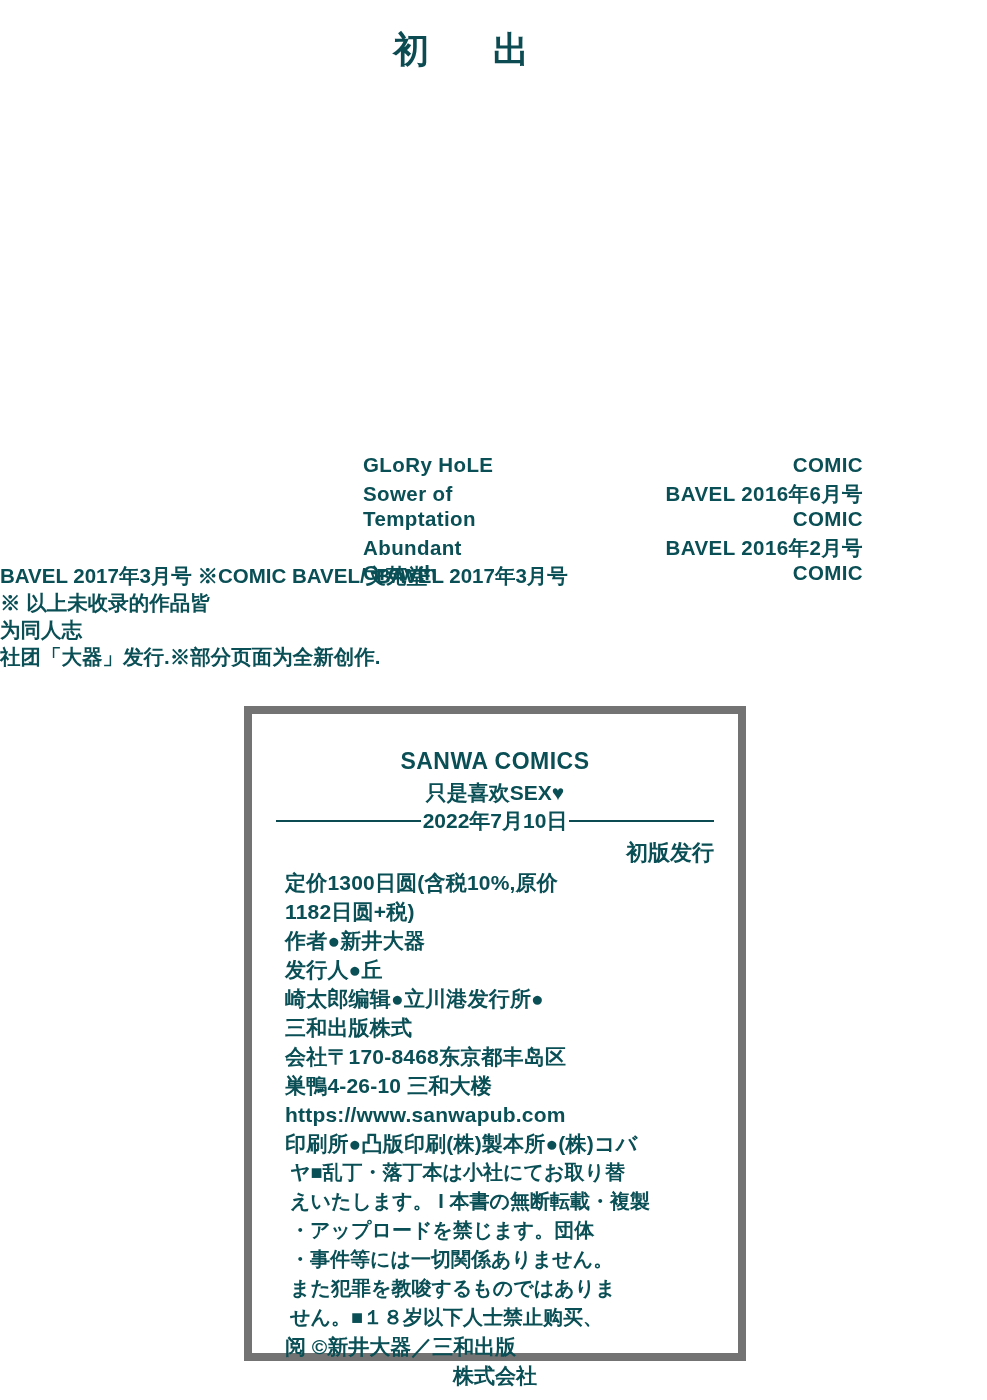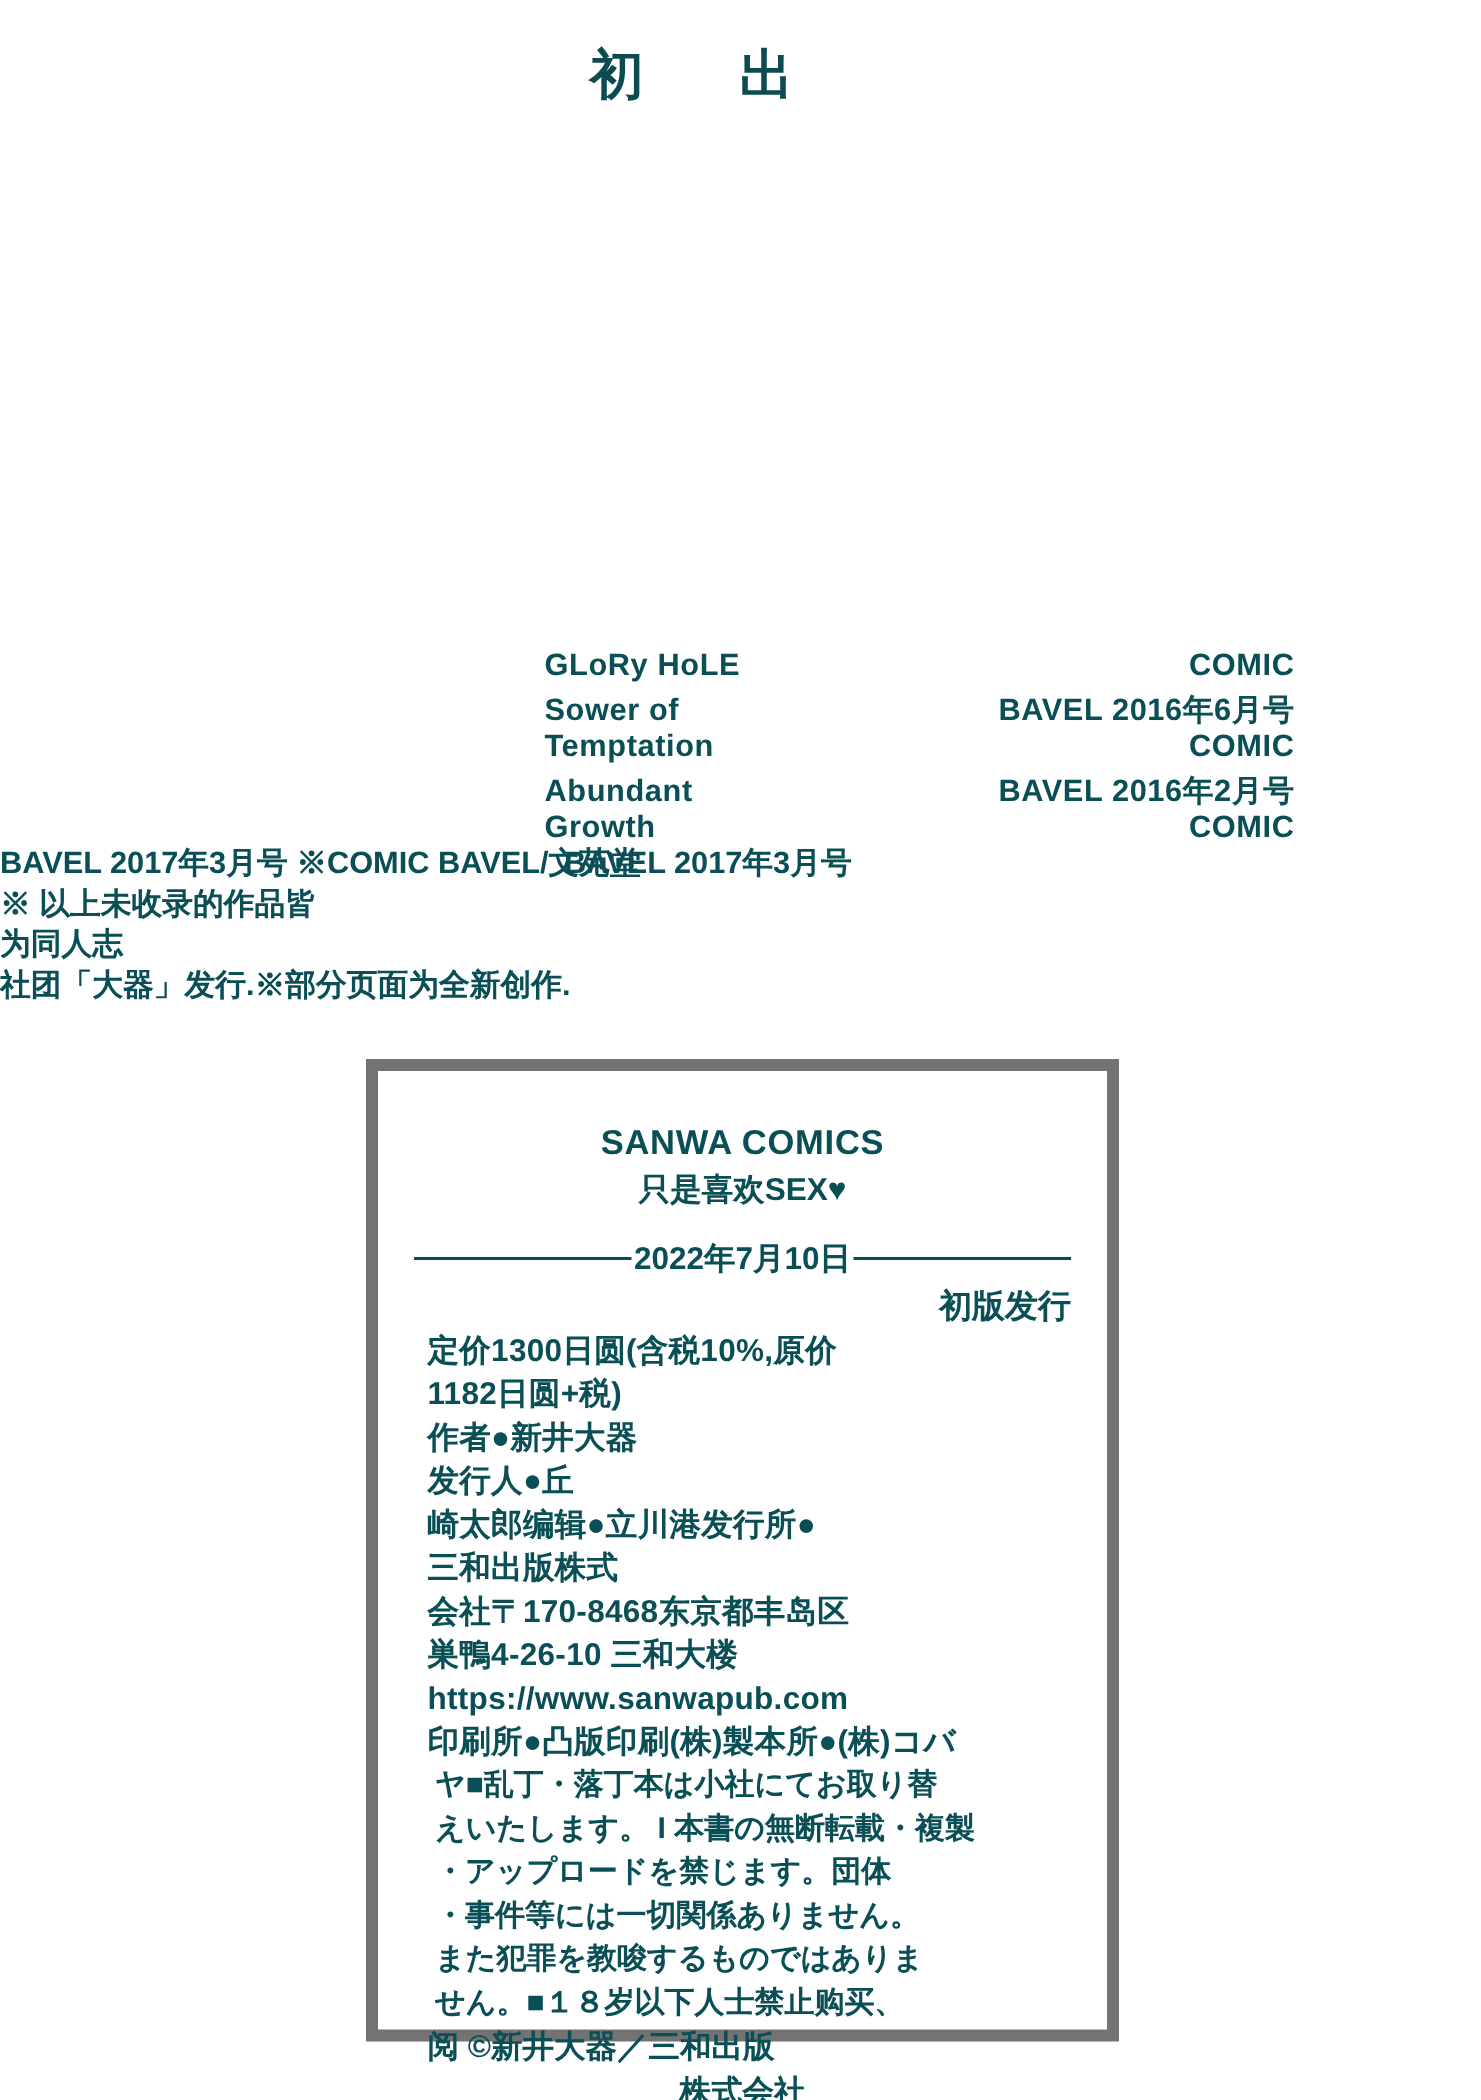--- a/index.html
+++ b/index.html
@@ -29,21 +29,21 @@
     text-align: center;
     font-size: 36px;
     font-weight: bold;
     letter-spacing: 14px;
     color: #0c4b52;
   }
 
   
   .credits {
     position: absolute;
-    top: 432px;
+    top: 453px;
     left: 0;
     width: 987px;
   }
   .credits-rows {
     width: 500px;
     margin-left: 363px;
     display: flex;
     flex-direction: column;
   }
   .credit-row {
@@ -105,21 +105,20 @@
     font-weight: bold;
     letter-spacing: 0.5px;
   }
   .col-subtitle {
     text-align: center;
     font-size: 21px;
     font-weight: bold;
     margin-top: 4px;
   }
   .col-date-wrap {
-    margin-top: 18px;
     display: flex;
     align-items: center;
     justify-content: center;
     gap: 0;
   }
   .rule {
     height: 2px;
     background: #0c4b52;
     flex: 1;
   }

